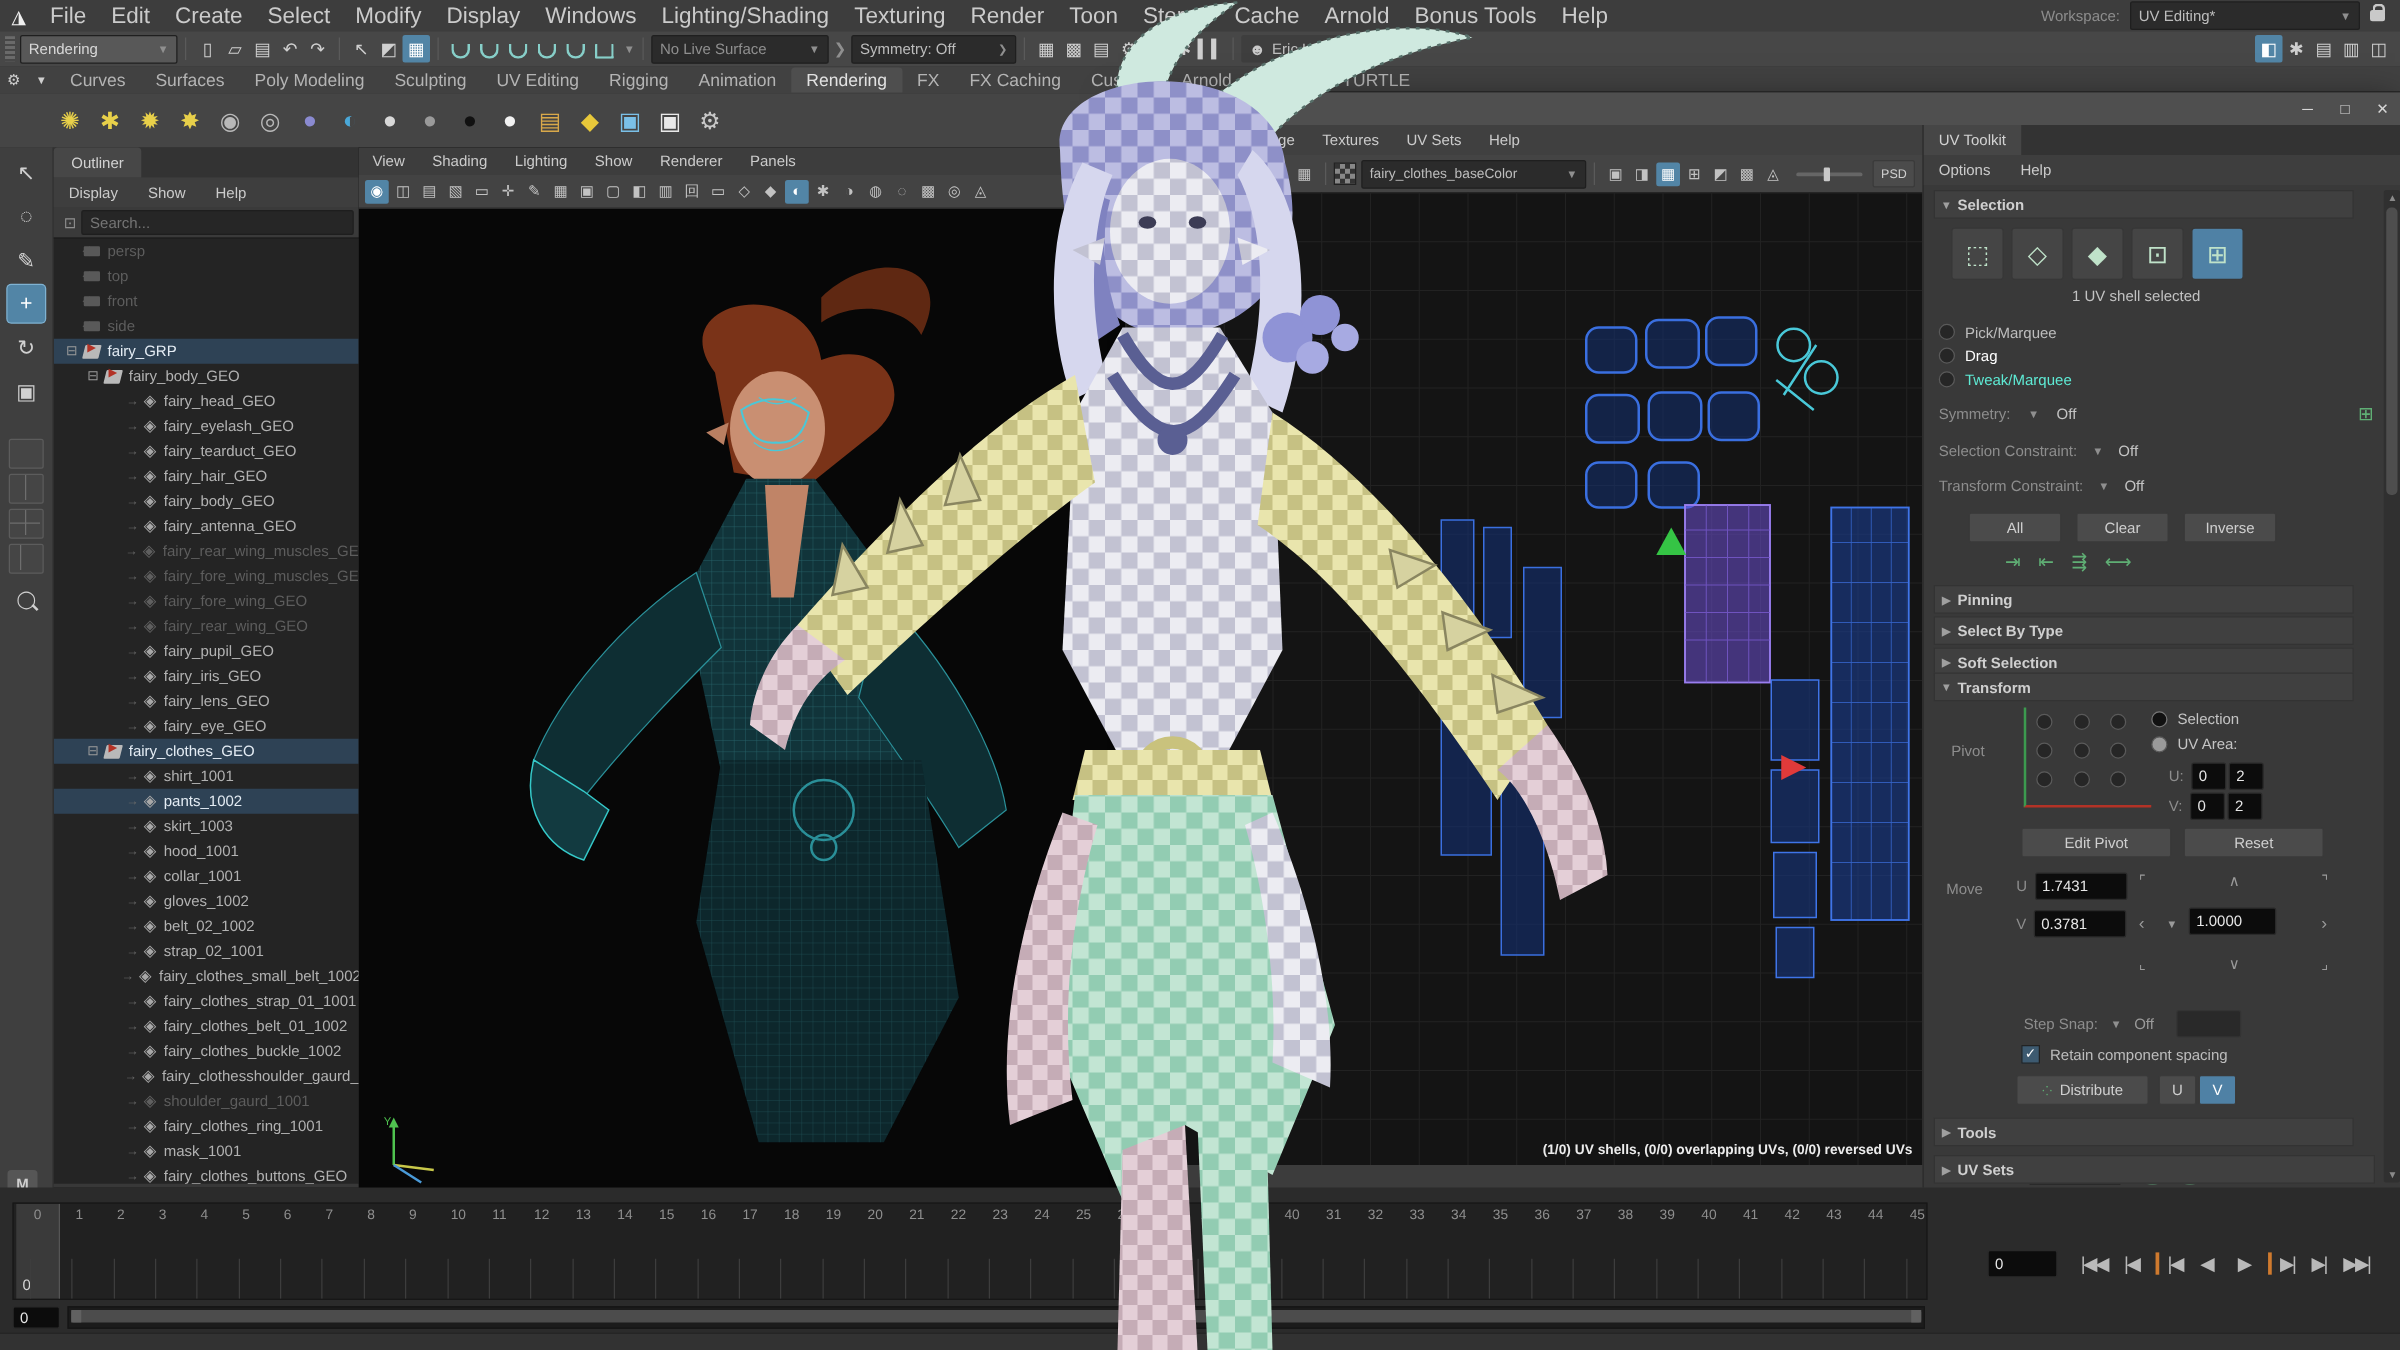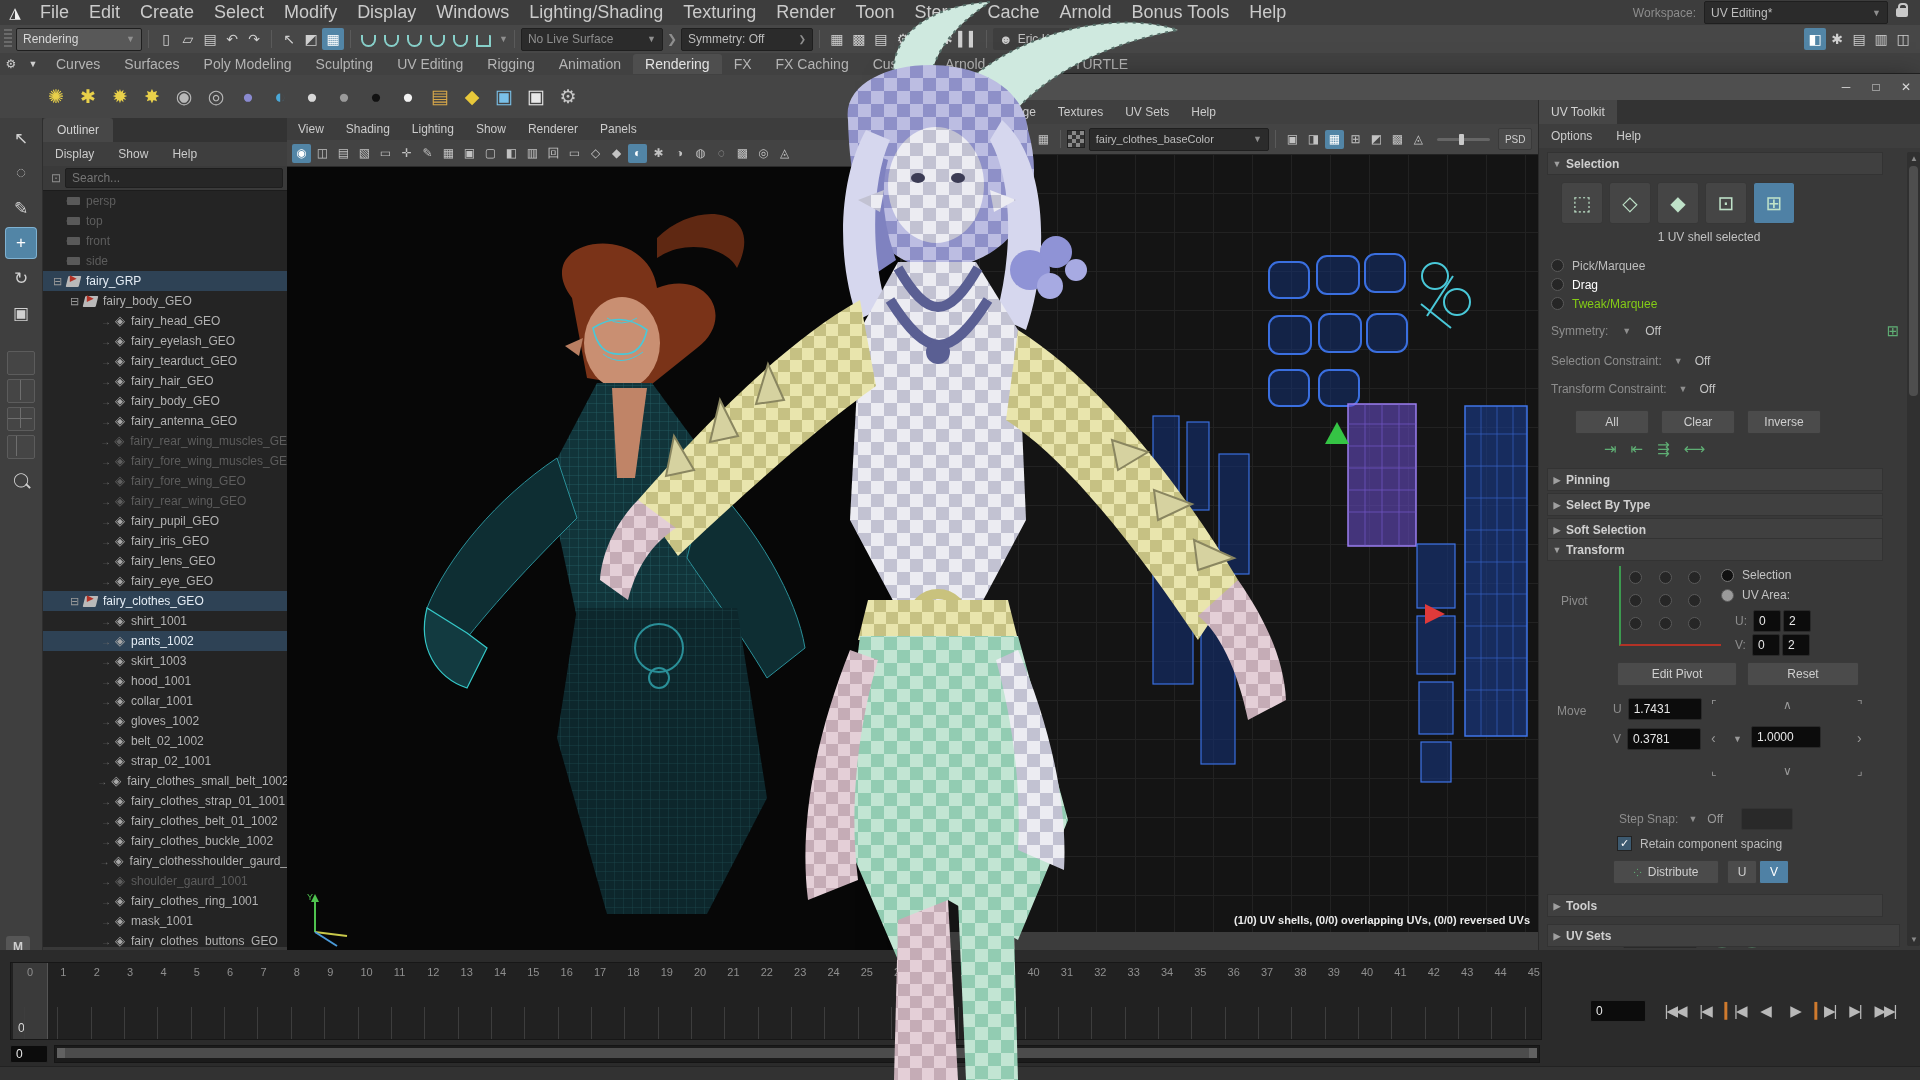--- a/index.html
+++ b/index.html
@@ -712,21 +712,21 @@
         <div class="row selected" style="height: 19px; --i: 0;">
               <span class="radio"></span>
               <span style="color:#bdbdbd;">Pick/Marquee</span>
             </div>
             <div class="row" style="height: 19px; --i: 1;">
               <span class="radio"></span>
               <span style="color:#ffffff;">Drag</span>
             </div>
             <div class="row" style="height: 19px; --i: 2;">
               <span class="radio"></span>
-              <span style="color:#84cc16;">Tweak/Marquee</span>
+              <span style="color:#5eead4;">Tweak/Marquee</span>
             </div>
           </div>
 
         <div class="row abs" style="left:12px;top:174px;width:348px;">
           <span class="glab">Symmetry:</span>
           <span class="car" style="color:#8f8f8f;font-size:9px;margin:0 14px;">▼</span>
           <span style="color:#c4c4c4;">Off</span>
           <span style="margin-left:auto;color:#5fae74;font-size:15px;">⊞</span>
         </div>
         <div class="row abs" style="left:12px;top:206px;width:348px;">

